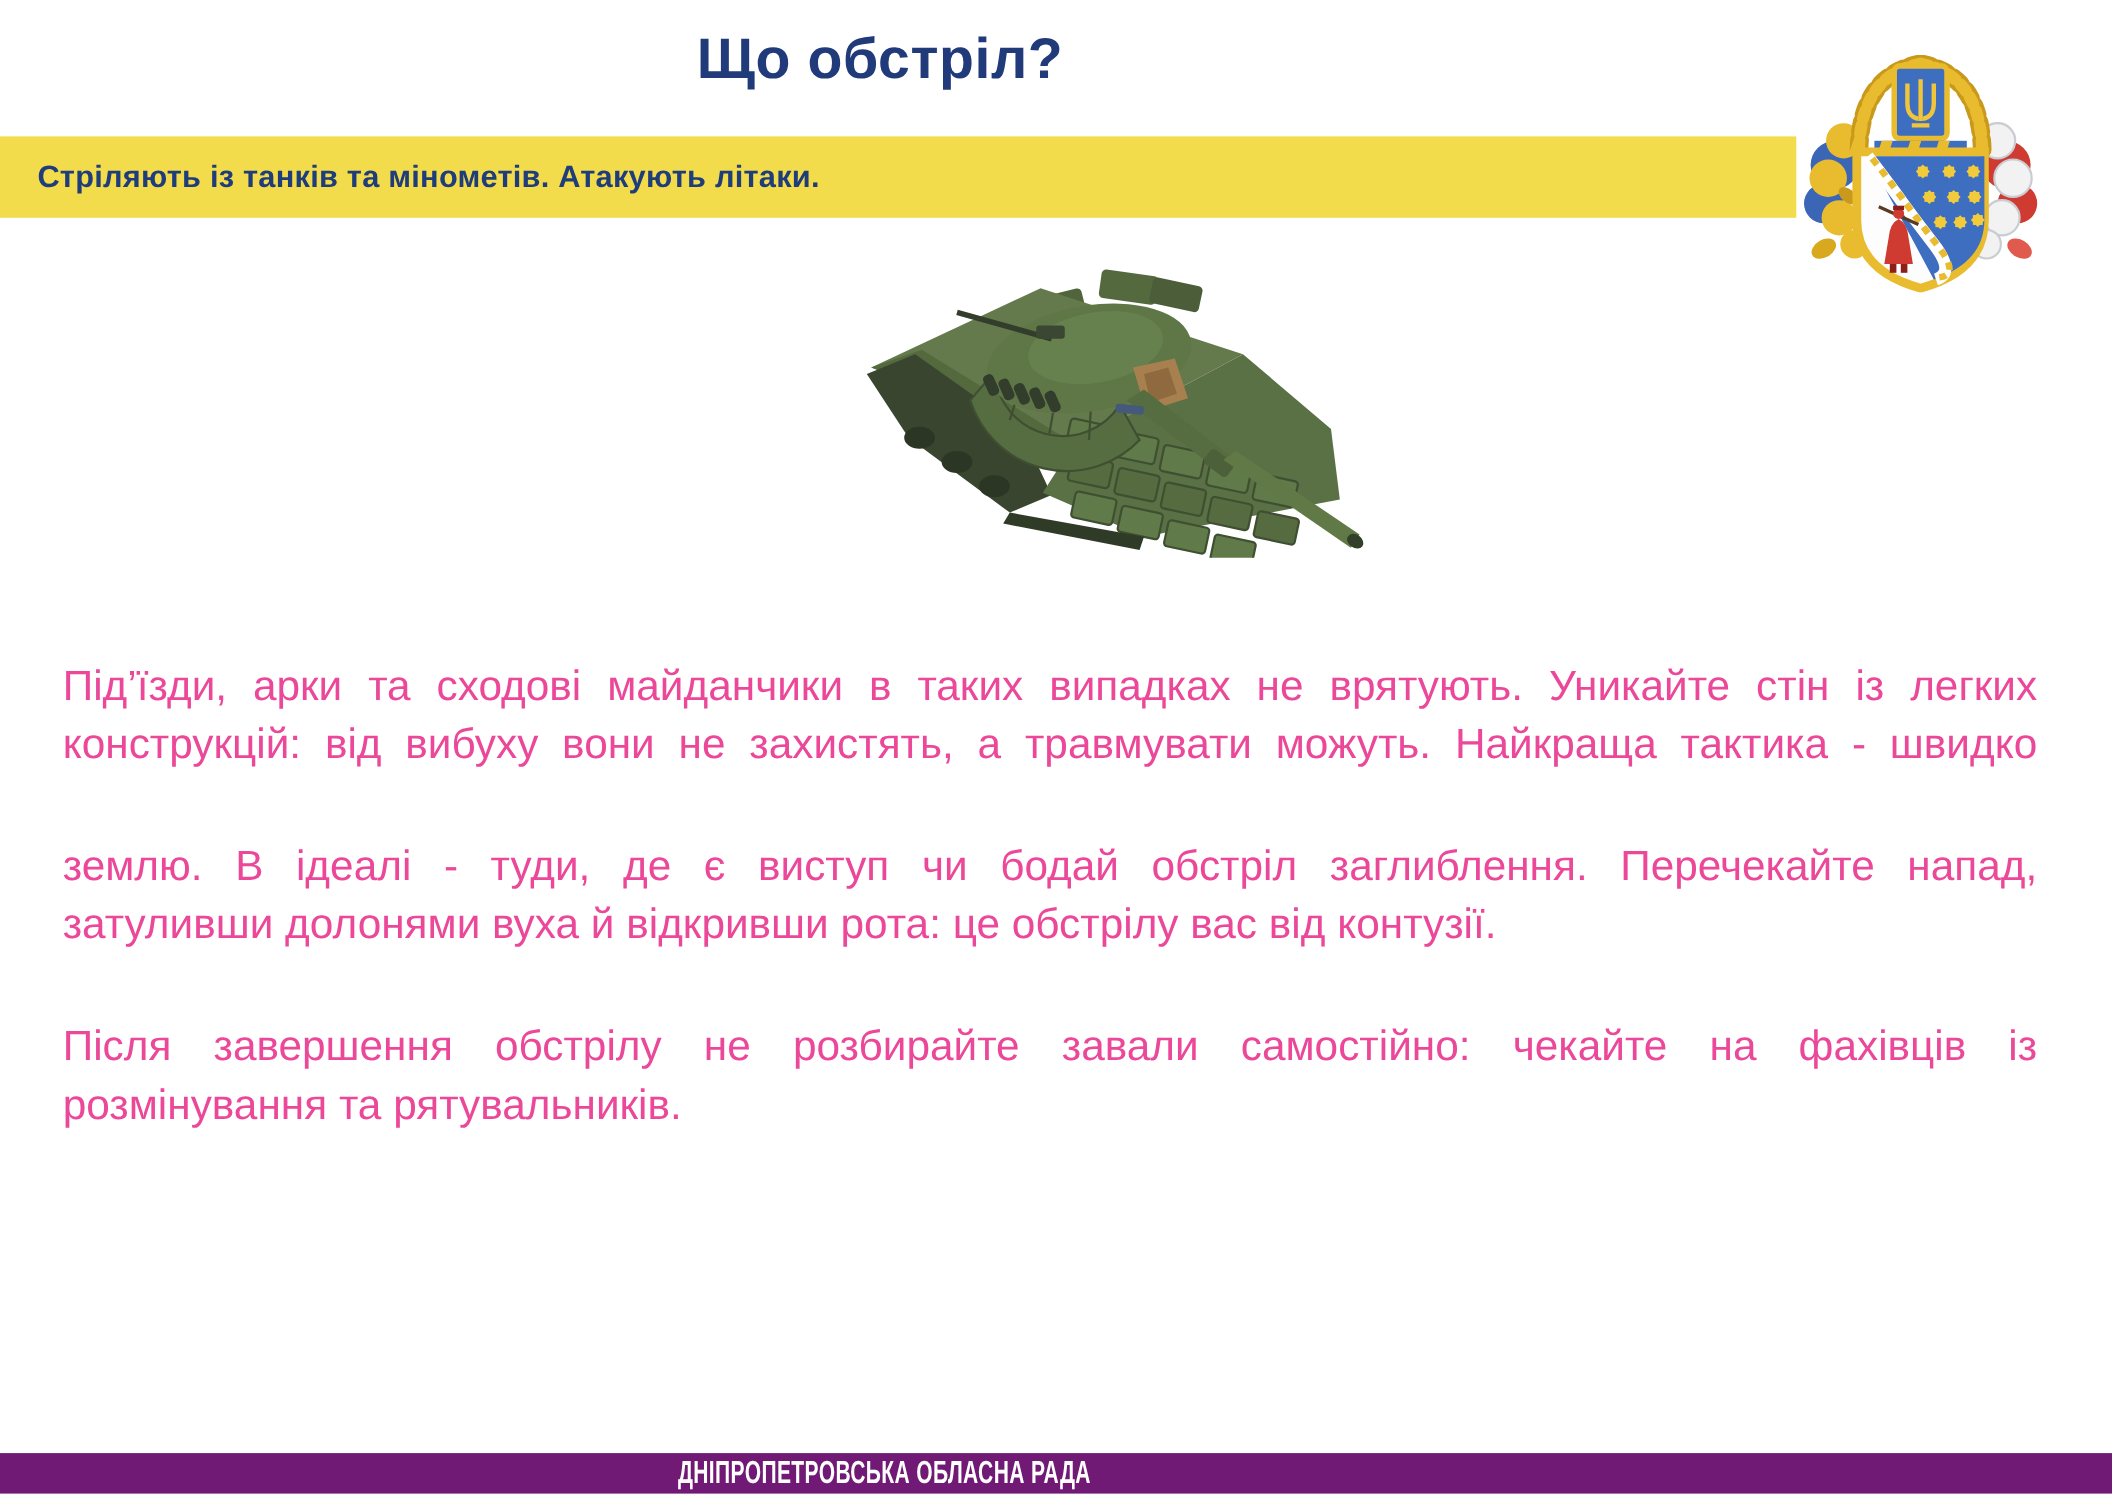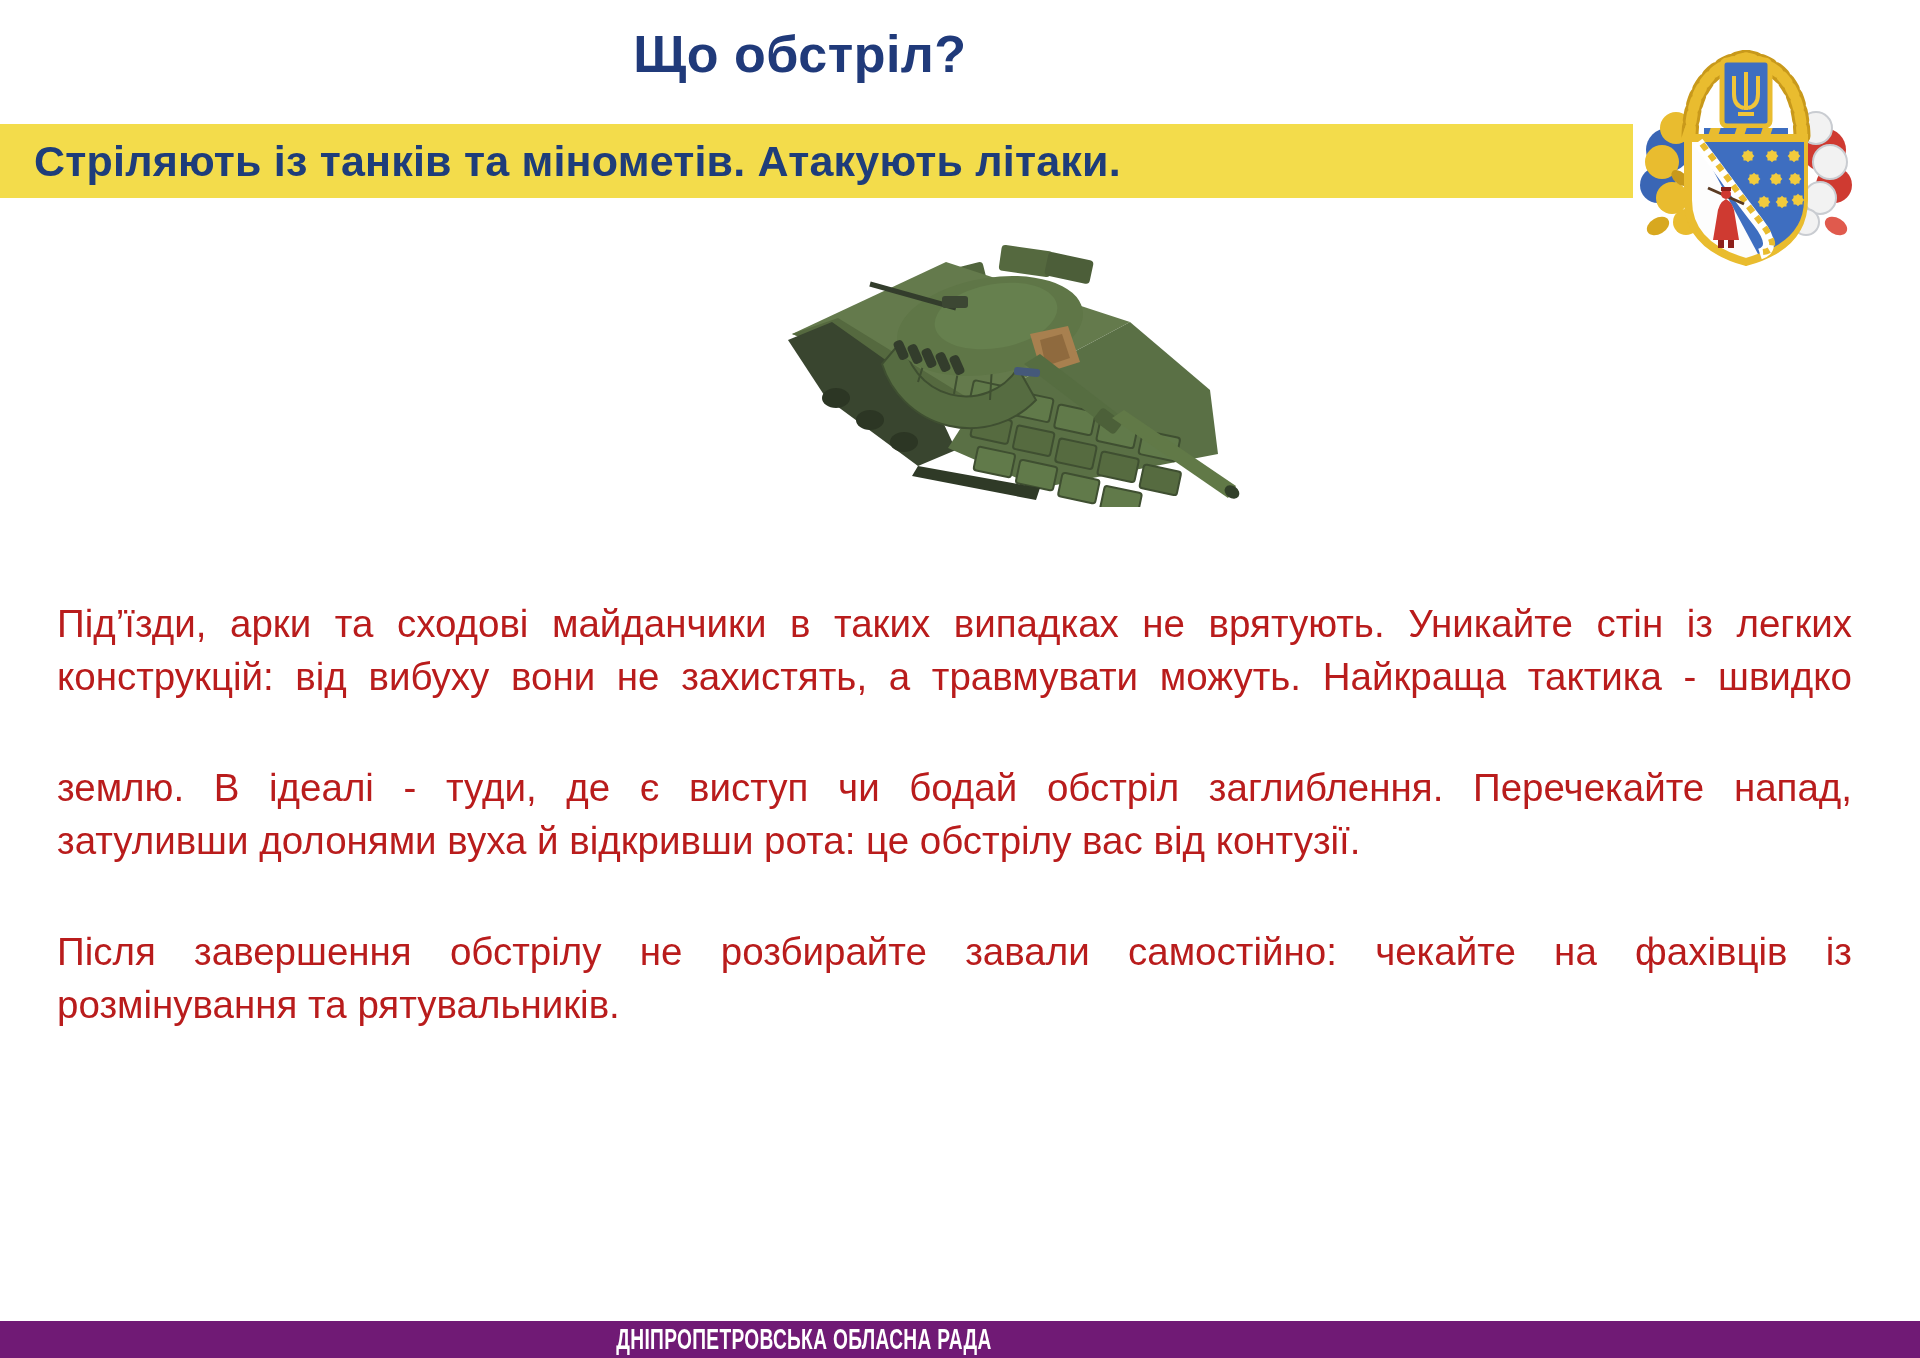--- a/index.html
+++ b/index.html
@@ -10,27 +10,27 @@
   .slide-title{
     position:absolute;top:24px;left:0;width:1600px;
     text-align:center;font-size:52px;font-weight:bold;color:#203a7a;
     letter-spacing:0.5px;
   }
   .alert-banner{
     position:absolute;top:124px;left:0;width:1633px;height:74px;
     background:#f3dc4b;display:flex;align-items:center;
   }
   .alert-banner .banner-label{
-    padding-left:34px;font-size:43px;font-weight:bold;color:#1e3d7a;
+    padding-left:34px;font-size:28px;font-weight:bold;color:#1e3d7a;
     white-space:nowrap;letter-spacing:0.2px;
   }
   .crest{position:absolute;left:1632px;top:50px;width:228px;height:216px;}
   .tank{position:absolute;left:778px;top:222px;width:472px;height:285px;}
   .body-text{
-    position:absolute;left:57px;top:598px;width:1795px;color:#b91c1c;
+    position:absolute;left:57px;top:598px;width:1795px;color:#ec4899;
   }
   .body-text p{margin:0 0 59px 0;font-size:38.5px;line-height:52.5px;}
   .jline{display:block;text-align:justify;text-align-last:justify;}
   .jline.last{text-align-last:left;}
   .footer-bar{
     position:absolute;left:0;bottom:0;width:1920px;height:37px;
     background:#701a75;
   }
   .footer-inner{
     width:1608px;text-align:center;color:#ffffff;font-weight:bold;

